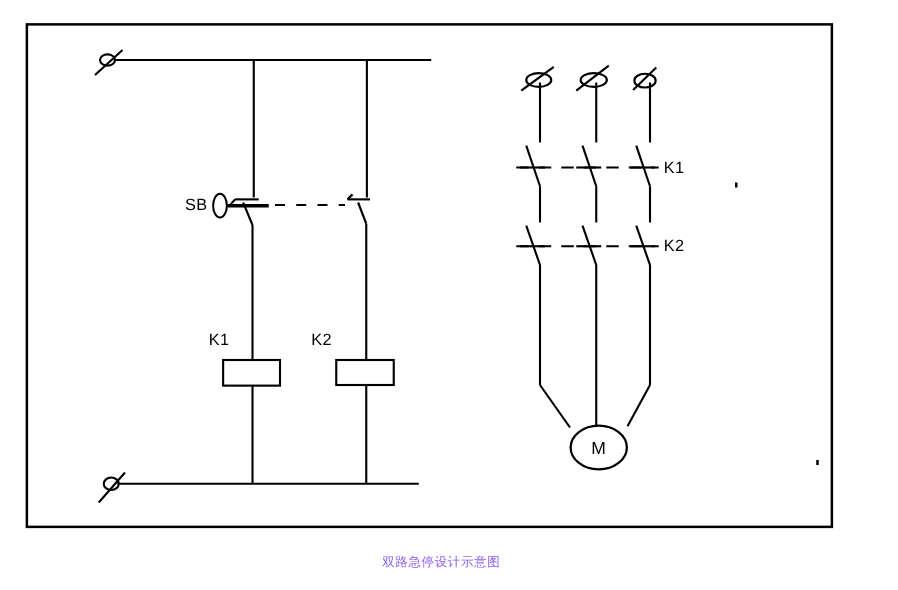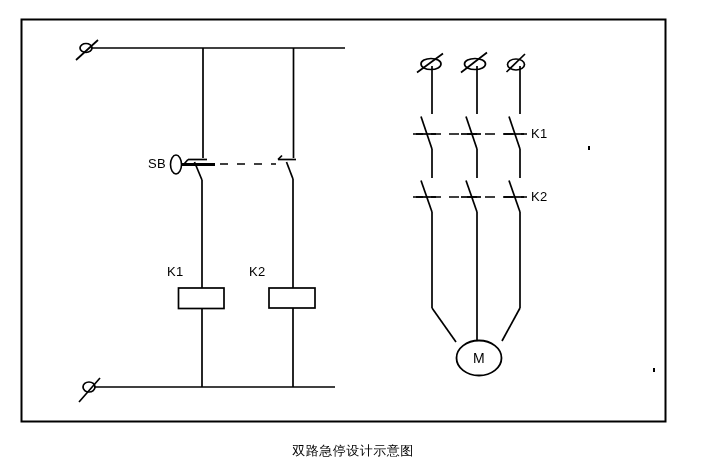--- a/index.html
+++ b/index.html
@@ -36,22 +36,22 @@
   .lbl-cont-k2  { left: 531px; top: 190px; }
   .lbl-motor {
     left: 457px; top: 351px; width: 44px;
     text-align: center;
     font-size: 14px; line-height: 14px;
   }
   .title {
     position: absolute;
     left: 278px; top: 444px; width: 150px;
     text-align: center;
-    color: #000000;
-    font-size: 13px;
+    color: #8b5cf6;
+    font-size: 10px;
     line-height: 14px;
     letter-spacing: 0.5px;
   }
 </style>
 </head>
 <body>
 
 <div class="canvas">
 
   <svg class="drawing" width="718" height="472" viewBox="0 0 718 472" fill="none" stroke="#000000" stroke-width="1.7" stroke-linecap="butt">

